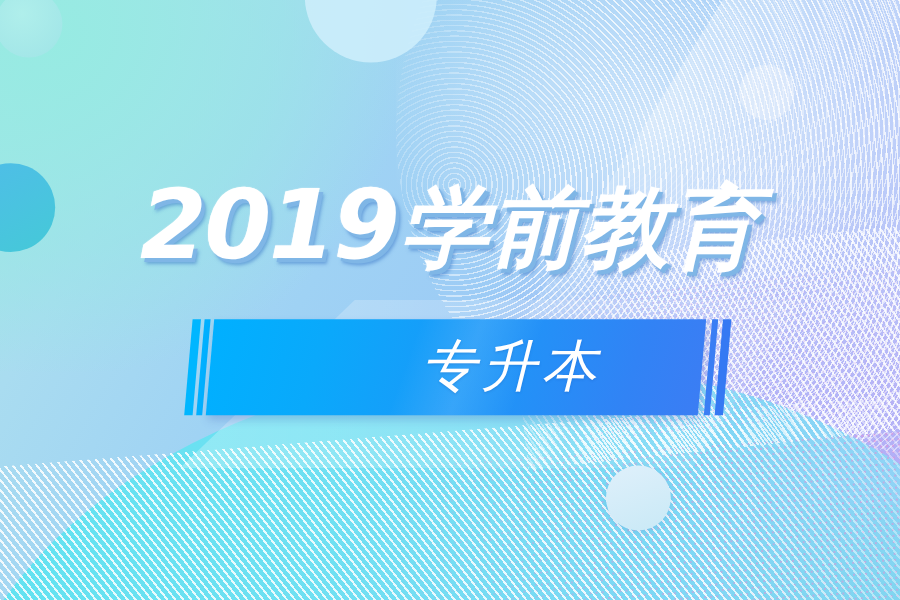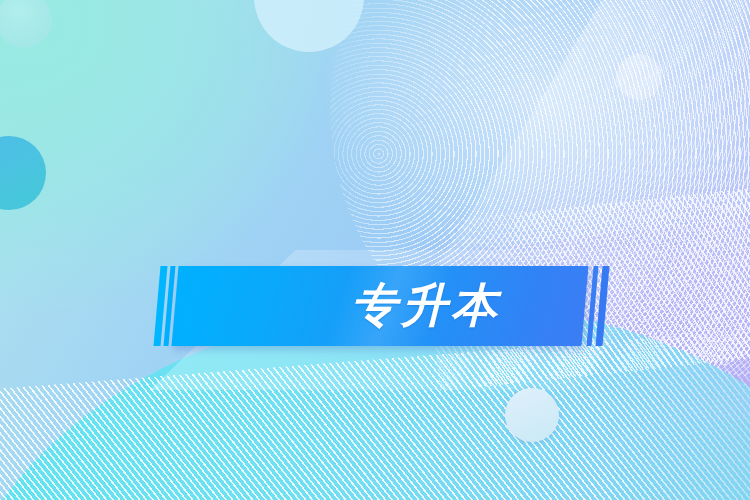--- a/index.html
+++ b/index.html
@@ -189,21 +189,21 @@
   .bar-l1{left:157px;width:7px;background:#00b6ff;}
   .bar-l2{left:167px;width:5px;background:#00b0ff;}
   .bar-r1{left:590px;width:5px;background:#3a7ef4;}
   .bar-r2{left:599px;width:7px;background:#3579f3;}
 
   .ribbon-text{
     position:absolute;left:175px;top:8px;width:410px;height:80px;
     display:flex;align-items:center;justify-content:center;
     color:#ffffff;
     font-family:"DejaVu Sans","Liberation Sans",sans-serif;
-    font-size:46px;font-weight:bold;font-style:italic;
+    font-size:46px;font-weight:normal;font-style:italic;
     letter-spacing:4px;
     padding-left:92px;
     box-sizing:border-box;
     text-shadow:0 1px 2px rgba(20,70,160,.25);
   }
 
   
   .ribbon-sheen{
     position:absolute;left:175px;top:8px;width:410px;height:80px;
     transform:skewX(-5deg);
@@ -234,20 +234,23 @@
   <div class="lines-diag-mr"></div>
   <div class="dots-purple"></div>
   <div class="wedge-b"></div>
 
   <div class="circle circle-tl-small"></div>
   <div class="circle circle-top"></div>
   <div class="circle circle-left-teal"></div>
   <div class="circle circle-soft-a"></div>
   <div class="circle circle-bottom"></div>
 
+  <div class="headline">
+    <span class="year">2019</span><span class="cn">学前教育</span>
+  </div>
 
   <div class="ribbon-wrap">
     <div class="ribbon-bar bar-l1"></div>
     <div class="ribbon-bar bar-l2"></div>
     <div class="ribbon-main"></div>
     <div class="ribbon-sheen"></div>
     <div class="ribbon-bar bar-r1"></div>
     <div class="ribbon-bar bar-r2"></div>
     <div class="ribbon-text">专升本</div>
   </div>

